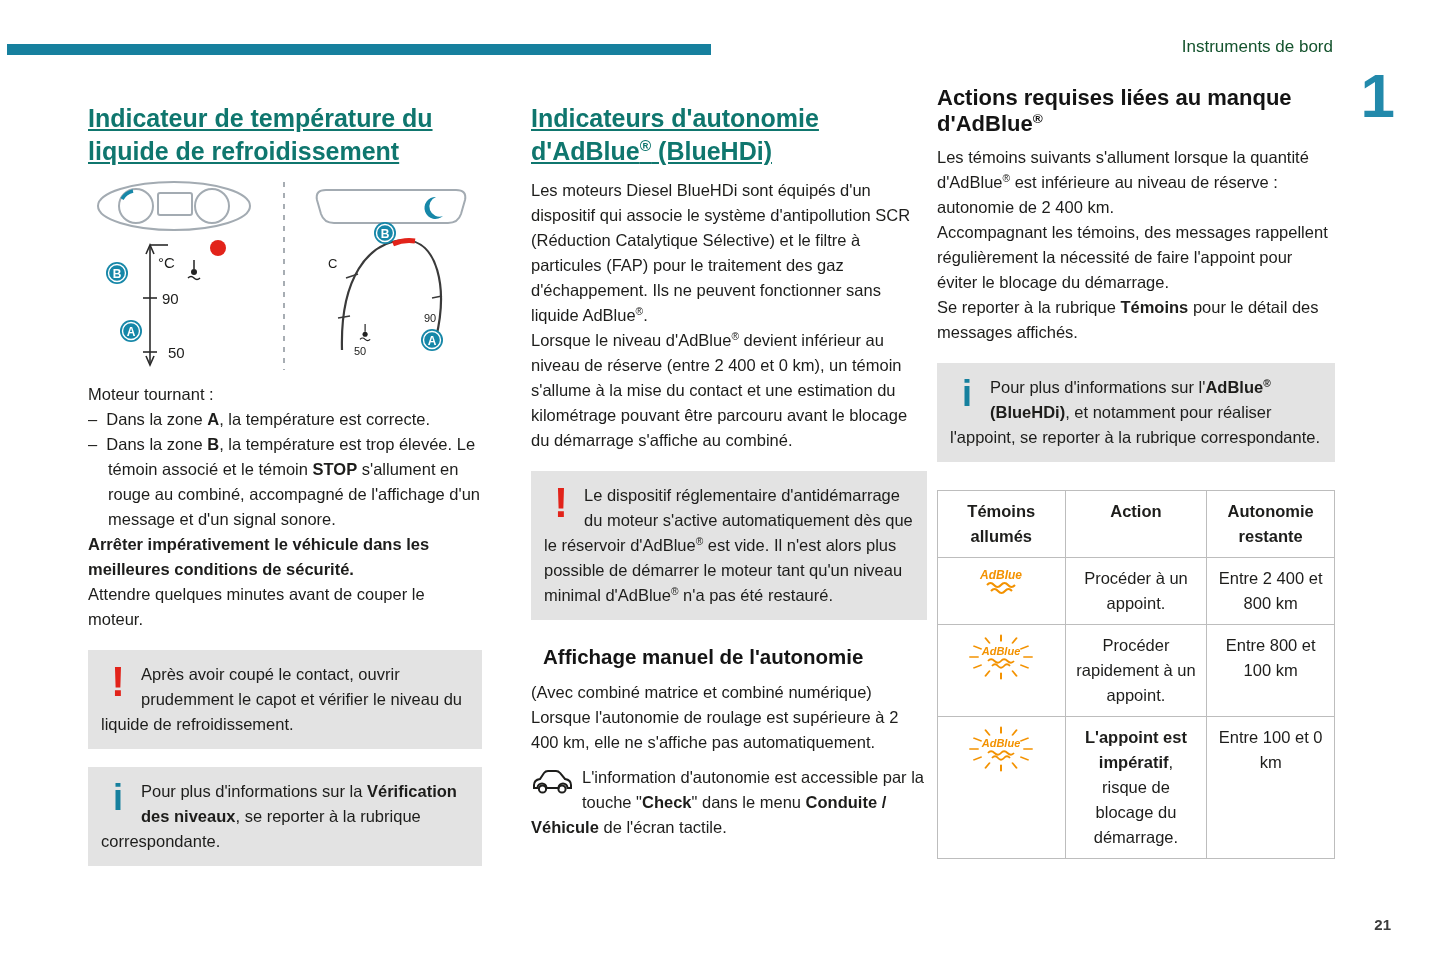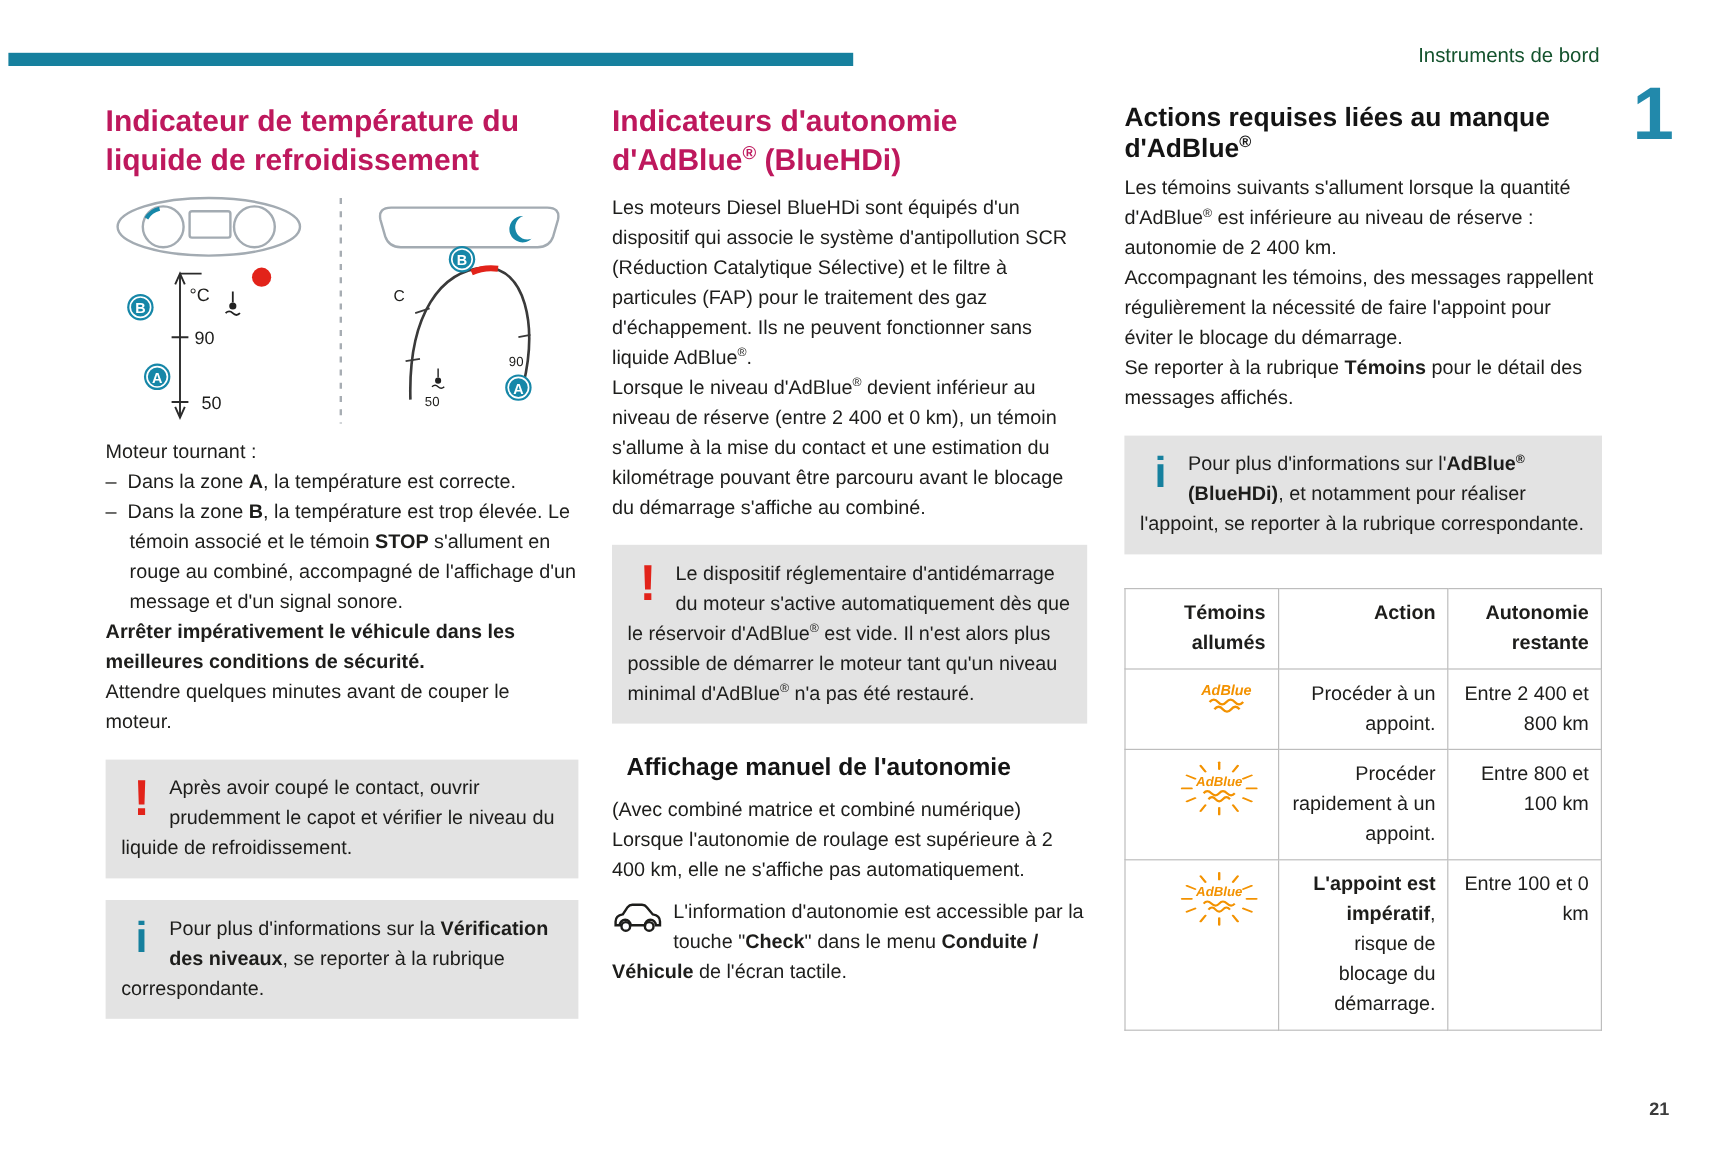--- a/index.html
+++ b/index.html
@@ -7,24 +7,24 @@
     position:relative;width:1445px;height:964px;background:#ffffff;
     font-family:"Liberation Sans",sans-serif;color:#1d1d1b;overflow:hidden;
   }
   .topbar{position:absolute;left:7px;top:44px;width:704px;height:11px;background:#16809e;}
   .running-header{position:absolute;top:37px;right:112px;font-size:17px;color:#14532d;}
   .chapter-tab{position:absolute;top:66px;right:50px;font-size:62px;line-height:60px;font-weight:700;color:#2289ab;}
   .pagenum{position:absolute;top:916px;right:54px;font-size:15px;font-weight:700;color:#3c3c3c;}
 
   .col{position:absolute;top:85px;}
   .col1{left:88px;width:394px;}
-  .col2{left:510px;width:396px;}
+  .col2{left:531px;width:396px;}
   .col3{left:937px;width:398px;}
 
-  .title-lg{font-size:25px;line-height:33px;font-weight:700;margin:0 0 10px;color:#be185d;}
+  .title-lg{font-size:25px;line-height:33px;font-weight:700;margin:17px 0 10px;color:#0f766e;text-decoration:underline;}
   .title-md{font-size:22px;line-height:26px;font-weight:700;margin:0 0 8px;color:#141414;}
   .subheading{font-size:20.5px;line-height:26px;font-weight:700;margin:24px 12px 10px;color:#141414;}
 
   p{margin:0;font-size:16.5px;line-height:25px;}
   .b{font-weight:700;}
   sup{font-size:62%;line-height:0;}
   .hang{padding-left:20px;text-indent:-20px;}
   .illus{display:block;margin:4px 0 6px;}
 
   .callout{background:#e3e3e3;padding:12px 13px;margin-top:18px;overflow:hidden;}
@@ -32,21 +32,21 @@
   .glyph.warn{width:30px;font-size:42px;line-height:40px;color:#e2231a;margin:0 8px 2px 2px;}
   .glyph.info{width:24px;font-size:36px;line-height:38px;color:#16809e;margin:0 11px 2px 5px;}
   .callout-text{display:block;font-size:16.5px;line-height:25px;}
 
   .car-para{margin-top:10px;overflow:visible;}
   .car-icon{float:left;margin:4px 9px 0 0;}
 
   table.actions{border-collapse:collapse;margin-top:28px;}
   table.actions th,table.actions td{
     border:1px solid #bdbdbd;padding:8px 10px;font-size:16.5px;line-height:25px;
-    text-align:right;vertical-align:top;color:#1d1d1b;
+    text-align:center;vertical-align:top;color:#1d1d1b;
   }
   table.actions th{font-weight:700;}
   .w1{width:128px;}.w2{width:148px;}.w3{width:122px;}
   .icon-cell{text-align:center;padding-top:12px;}
 </style>
 </head>
 <body>
 
 <div class="page">
 

